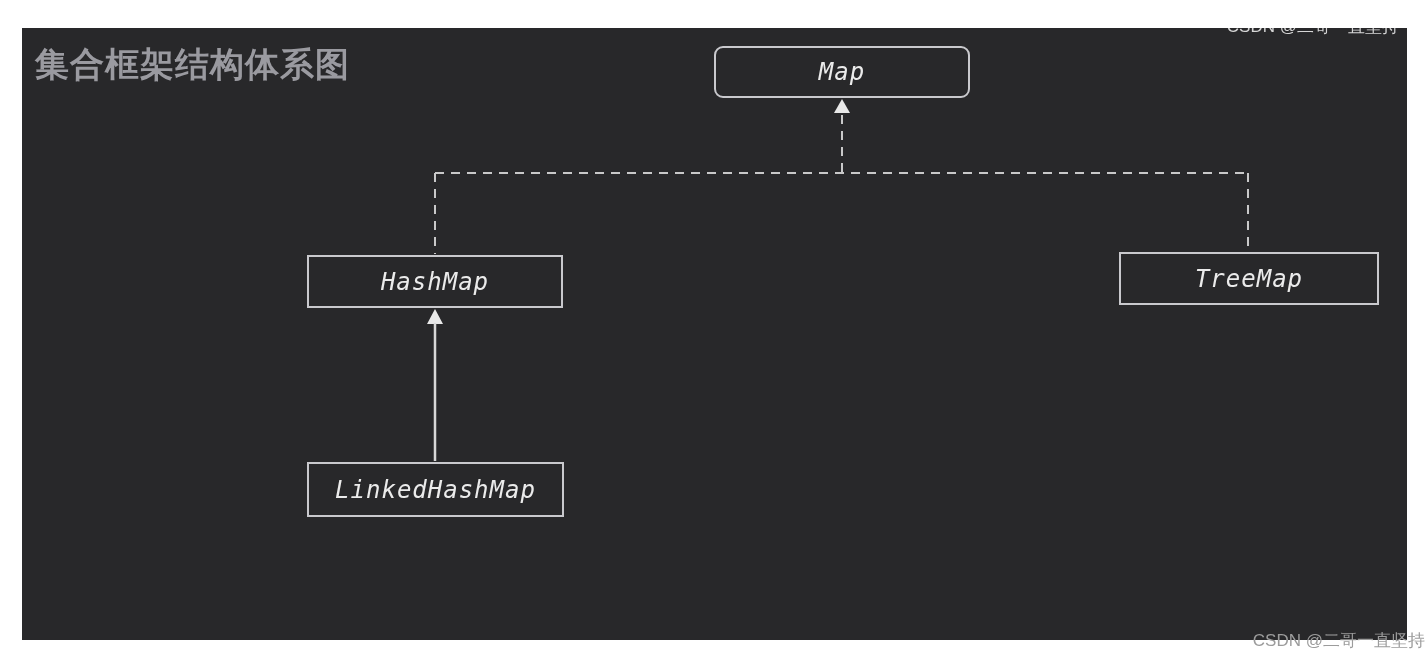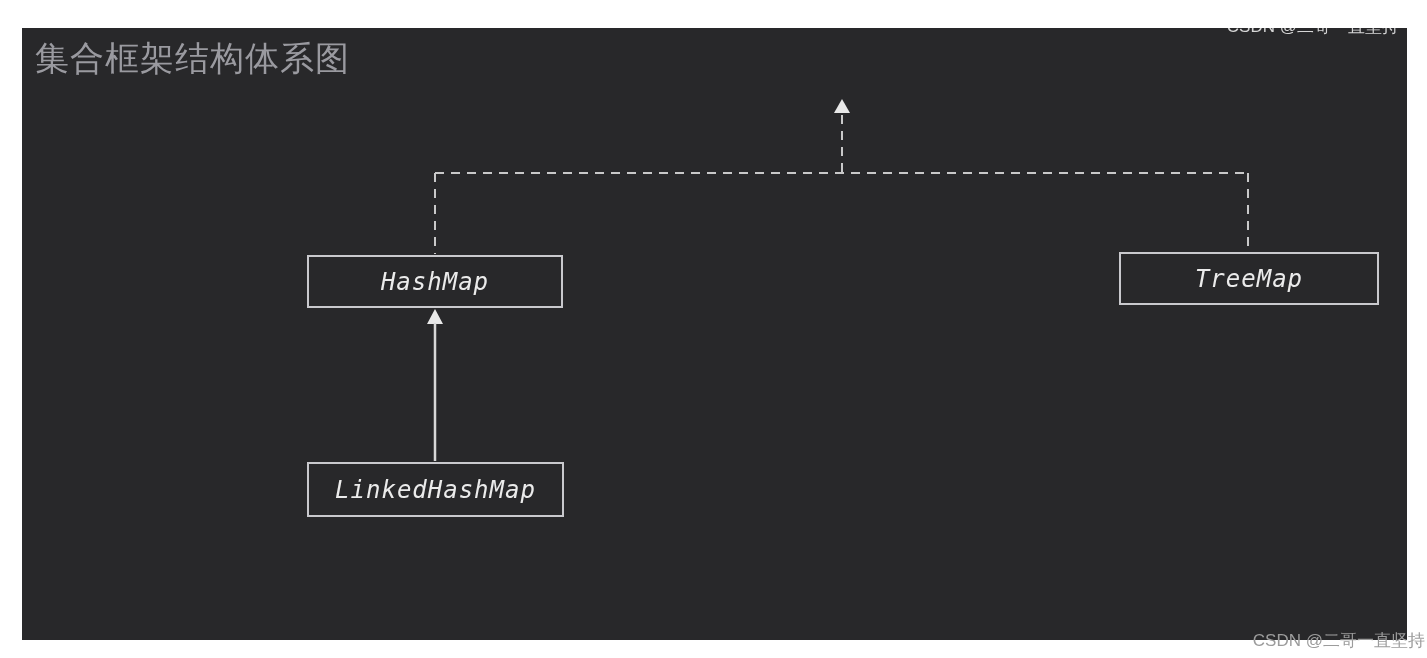--- a/index.html
+++ b/index.html
@@ -24,23 +24,23 @@
   }
   .panel{
     position:absolute;
     left:22px; top:28px;
     width:1385px; height:612px;
     background:var(--panel-bg);
     overflow:hidden;
   }
   .diagram-title{
     position:absolute;
-    left:13px; top:8px;
+    left:13px; top:14px;
     font-size:34px;
-    font-weight:normal;
+    font-weight:bold;
     letter-spacing:1px;
     color:var(--title-text);
   }
   .connector-layer{
     position:absolute;
     left:0; top:0;
     width:1385px; height:612px;
   }
   .edge-dashed{
     stroke:var(--connector);
@@ -116,20 +116,23 @@
     <path class="edge-dashed" d="M 413 145 H 1226"></path>
 
     <path class="edge-dashed" d="M 413 145 V 226"></path>
 
     <path class="edge-dashed" d="M 1226 145 V 223"></path>
 
     <polygon class="arrow-head" points="413,281 405,296 421,296"></polygon>
     <path class="edge-solid" d="M 413 433 V 295"></path>
   </svg>
 
+  <div class="node node-map">
+    <span>Map</span>
+  </div>
 
   <div class="node node-hashmap">
     <span>HashMap</span>
   </div>
 
   <div class="node node-treemap">
     <span>TreeMap</span>
   </div>
 
   <div class="node node-linkedhashmap">

